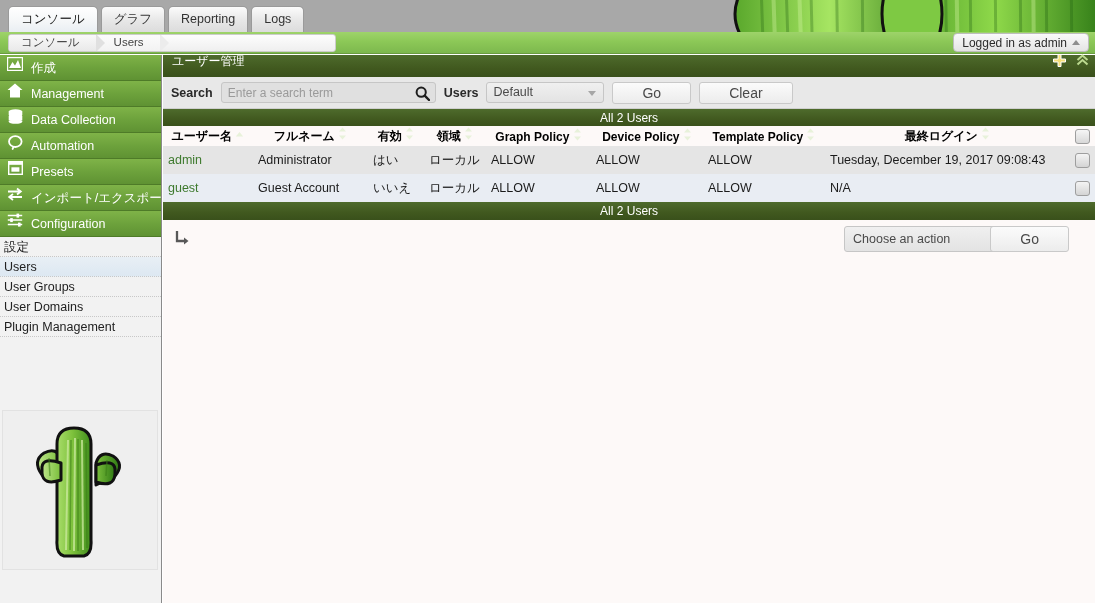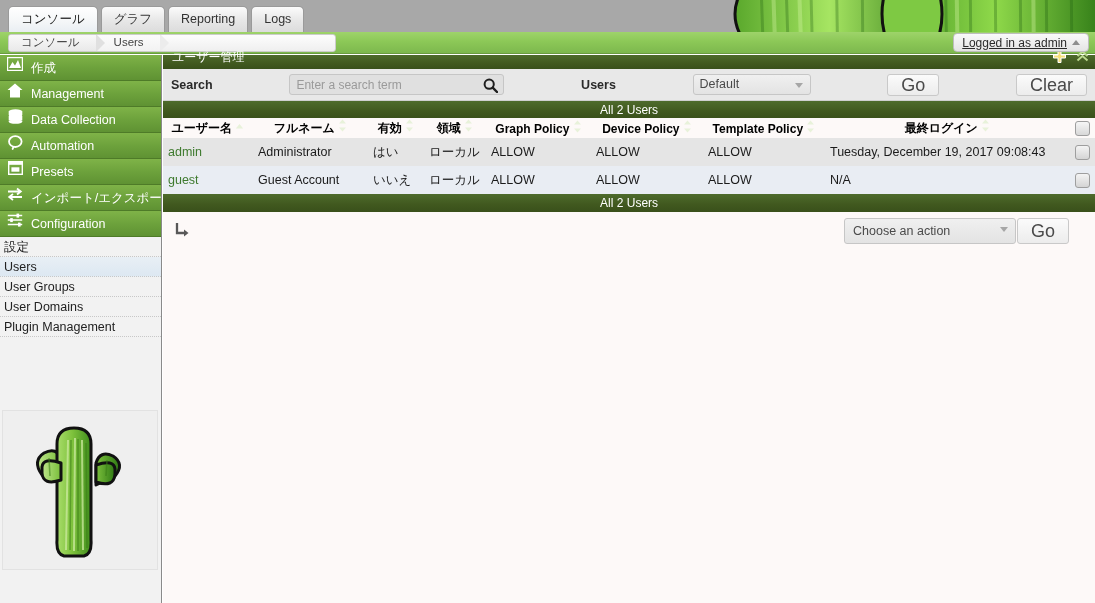--- a/index.html
+++ b/index.html
@@ -89,21 +89,20 @@
     position: absolute; right: 6px; top: 33px;
     height: 19px; line-height: 18px;
     padding: 0 8px;
     background: linear-gradient(to bottom, #fafafa 0%, #e4e4e4 100%);
     border: 1px solid #bdbdbd;
     border-radius: 4px;
     font-size: 12px; color: #2b2b2b;
     cursor: pointer;
     white-space: nowrap;
     z-index: 6;
-    text-decoration: underline;
   }
   #login-pill .caret-up {
     display: inline-block; margin-left: 5px;
     width: 0; height: 0;
     border-left: 4px solid transparent;
     border-right: 4px solid transparent;
     border-bottom: 5px solid #8e8e8e;
     vertical-align: 2px;
   }
 
@@ -151,38 +150,37 @@
     display: flex; align-items: center; justify-content: center;
   }
 
   
   #main {
     position: absolute; left: 163px; top: 55px;
     width: 932px; height: 548px;
     background: #fdf9f8;
   }
   #panel-header {
-    height: 14px;
+    height: 22px;
     background: linear-gradient(to bottom, #4e6b2c 0%, #41591f 60%, #39501b 100%);
     color: #ffffff;
     display: flex; align-items: center;
     padding: 0 6px 10px 9px;
     font-size: 12px;
   }
   #panel-header .spacer { flex: 1; }
   .hdr-icon { margin-left: 10px; cursor: pointer; line-height: 1; }
 
   #filter-bar {
     height: 32px;
     background: #e8e8e8;
     border-bottom: 1px solid #cfcfcf;
     display: flex; align-items: center;
     padding: 0 8px;
     gap: 8px;
-    justify-content: space-between;
   }
   .flabel { font-size: 12.5px; color: #2a2a2a; font-weight: bold; }
   #search-wrap {
     position: relative;
     width: 215px; height: 21px;
     background: #e0e0e0;
     border: 1px solid #c6c6c6;
     border-radius: 3px;
     text-decoration: underline;
   }
@@ -211,25 +209,25 @@
   .sel .caret {
     position: absolute; right: 7px; top: 8px;
     width: 0; height: 0;
     border-left: 4px solid transparent;
     border-right: 4px solid transparent;
     border-top: 5px solid #a6a6a6;
   }
   #users-select { width: 118px; }
   .btn {
     height: 22px; min-width: 44px;
-    padding: 0 13px;
+    padding: 0 29px;
     background: linear-gradient(to bottom, #fbfbfb 0%, #ececec 100%);
     border: 1px solid #c9c9c9;
     border-radius: 3px;
-    font-family: inherit; font-size: 18px; color: #4a4a4a;
+    font-family: inherit; font-size: 14px; color: #4a4a4a;
     cursor: pointer;
   }
 
   
   #userTable { width: 100%; border-collapse: collapse; table-layout: fixed; }
   .count-bar td {
     background: linear-gradient(to bottom, #4e6b2c 0%, #41591f 60%, #3a511b 100%);
     color: #ffffff;
     text-align: center;
     height: 17px;

